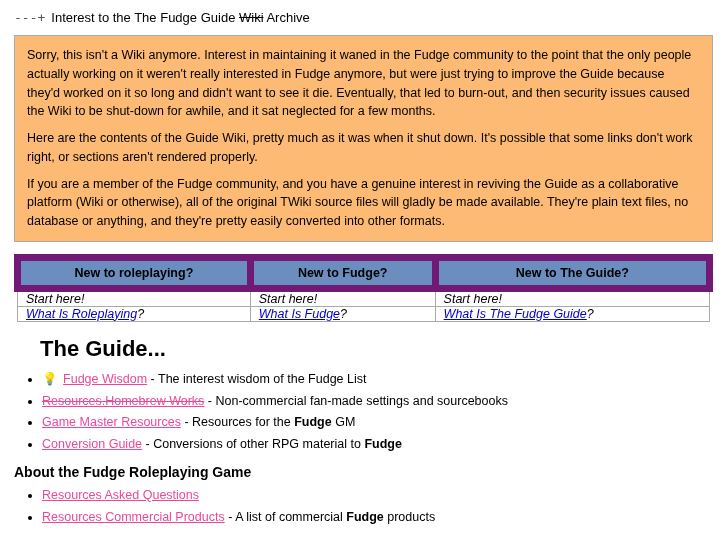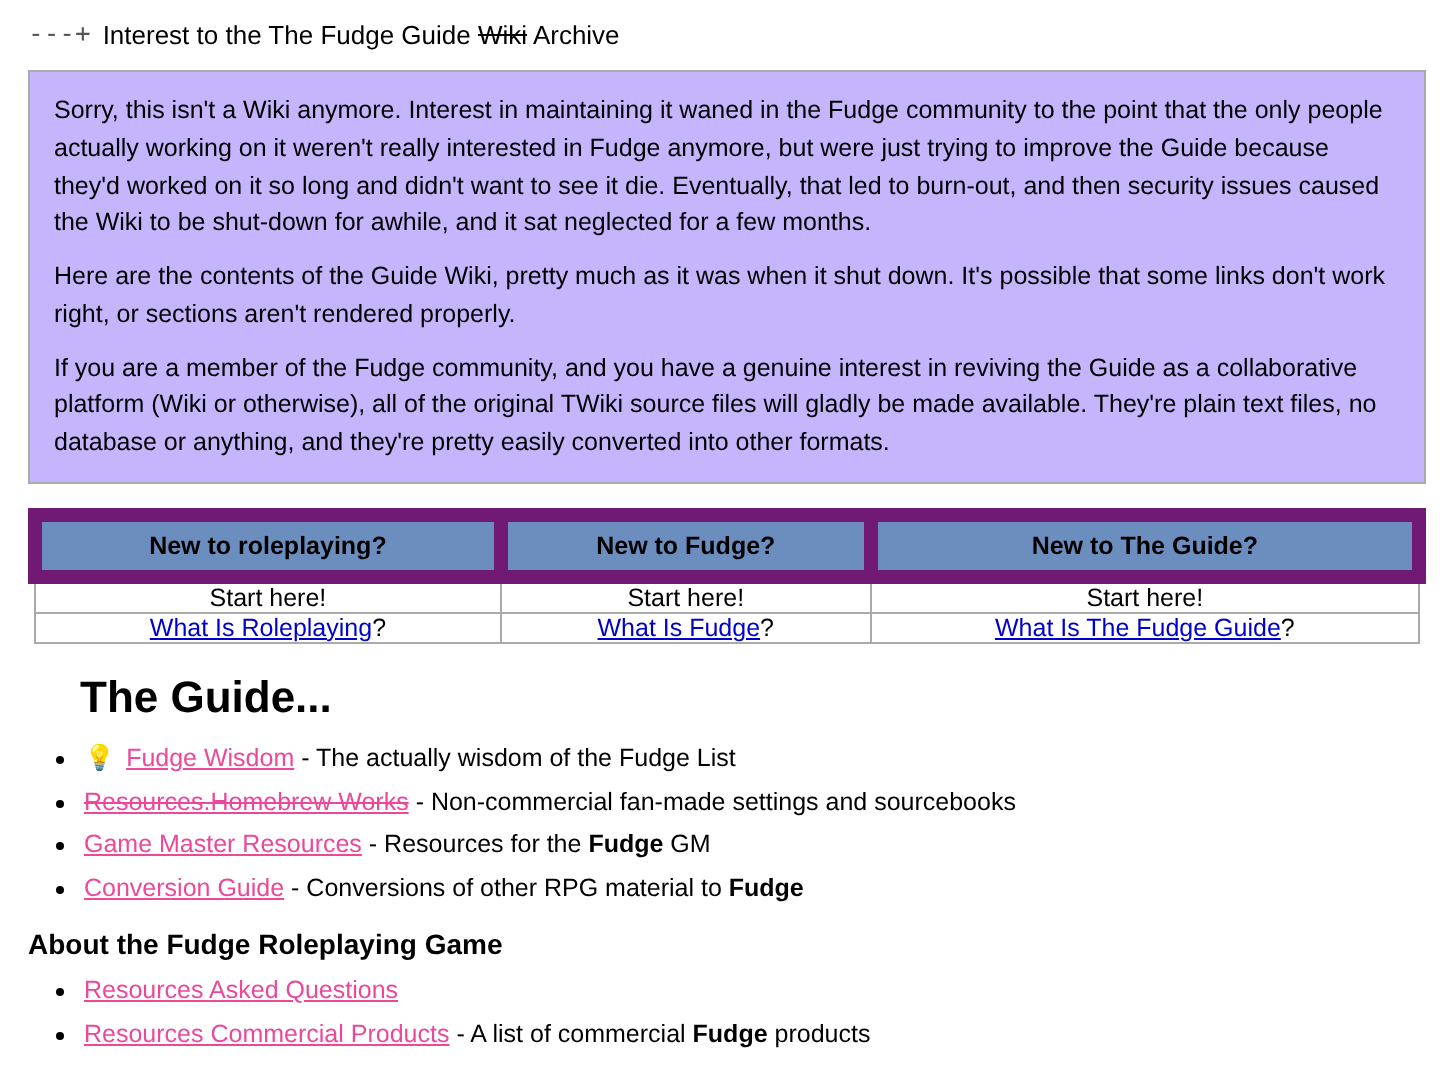--- a/index.html
+++ b/index.html
@@ -18,21 +18,21 @@
       gap: 6px;
       margin-bottom: 10px;
       font-size: 13px;
     }
     .header-arrow {
       font-family: monospace;
       color: #555;
     }
     .notice-box {
       border: 1px solid #aaa;
-      background: #c4b5fd;
+      background: #fdba74;
       padding: 10px 12px;
       margin-bottom: 12px;
       font-size: 12.5px;
       line-height: 1.5;
     }
     .notice-box p { margin-bottom: 8px; }
     .notice-box p:last-child { margin-bottom: 0; }
     .grid-table {
       width: 100%;
       border-collapse: collapse;
@@ -43,22 +43,22 @@
       color: #000;
       font-weight: bold;
       font-size: 12.5px;
       border: 7px solid #701a75;
       padding: 5px 8px;
       text-align: center;
     }
     .grid-table td {
       border: 1px solid #aaa;
       padding: 0 8px;
-      text-align: center;
       font-size: 12.5px;
+      font-style: italic;
     }
     .guide-section {
       margin-top: 14px;
     }
     .guide-title {
       font-size: 22px;
       font-weight: bold;
       margin-bottom: 8px;
       margin-left: 26px;
     }
@@ -135,21 +135,21 @@
   </tbody>
 </table>
 
 <div class="guide-section">
   <div class="guide-title">The Guide...</div>
 
   <ul>
     <li>
       <span class="bulb-icon">💡</span>
       <a href="#">Fudge Wisdom</a>
-      <span> - The actually wisdom of the Fudge List</span>
+      <span> - The interest wisdom of the Fudge List</span>
     </li>
     <li>
       <a href="#" style="text-decoration: line-through underline;">Resources.Homebrew Works</a>
       <span> - Non-commercial fan-made settings and sourcebooks</span>
     </li>
     <li>
       <a href="#">Game Master Resources</a>
       <span> - Resources for the <strong>Fudge</strong> GM</span>
     </li>
     <li>

